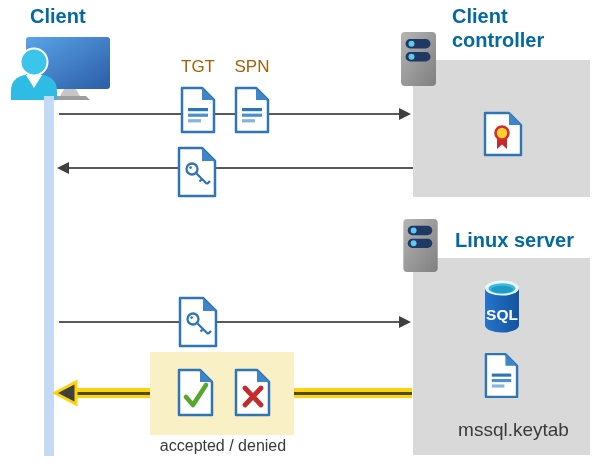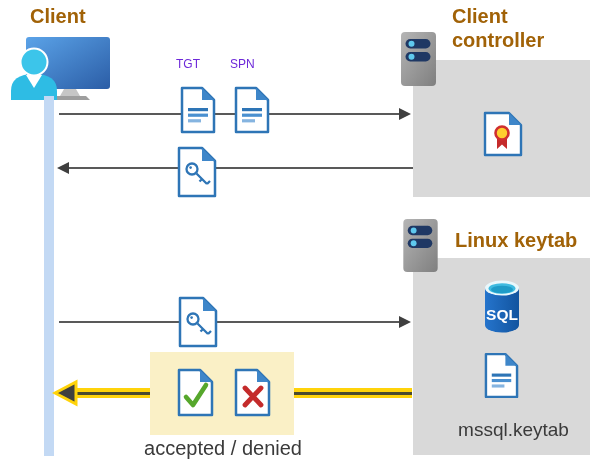--- a/index.html
+++ b/index.html
@@ -1,22 +1,22 @@
 <!DOCTYPE html>
 <html><head>
 <meta charset="utf-8">
 <style>
   html,body{margin:0;padding:0;background:#fff;}
   #canvas{
     position:relative;width:600px;height:468px;background:#ffffff;
     font-family:"Liberation Sans", sans-serif;overflow:hidden;
   }
   .abs{position:absolute;}
-  .heading{font-weight:700;color:#a16207;font-size:20px;line-height:24px;}
-  .msg-label{font-size:12px;color:#6d28d9;width:44px;}
+  .heading{font-weight:700;color:#0369a1;font-size:20px;line-height:24px;}
+  .msg-label{font-size:17px;color:#a16207;text-align:center;width:44px;}
   .sub-label{color:#3a3a3a;text-align:center;}
   .panel{background:#D9D9D9;}
   .lifeline{background:#C3D9F4;}
   .hline{height:2px;background:#595959;}
   .arrow-right{width:0;height:0;border-top:6px solid transparent;border-bottom:6px solid transparent;border-left:12px solid #3f3f3f;}
   .arrow-left{width:0;height:0;border-top:6px solid transparent;border-bottom:6px solid transparent;border-right:12px solid #3f3f3f;}
   .yellow-shaft{
     height:10px;
     background:linear-gradient(180deg,#FFD30A 0,#FFD30A 3.5px,#4a4a2e 3.5px,#4a4a2e 6.5px,#FFD30A 6.5px,#FFD30A 10px);
   }
@@ -130,21 +130,21 @@
           <stop offset="1" stop-color="#7F7F7F"></stop>
       </linearGradient>
     </defs>
     <rect x="1" y="1" width="35" height="54" rx="4" fill="url(#srvg2)"></rect>
     <rect x="5.5" y="8" width="25" height="9.5" rx="4.75" fill="#1F3864"></rect>
     <circle cx="11.5" cy="12.75" r="3" fill="#5FC9EE"></circle>
     <rect x="5.5" y="21" width="25" height="9.5" rx="4.75" fill="#1F3864"></rect>
     <circle cx="11.5" cy="25.75" r="3" fill="#5FC9EE"></circle>
   </svg>
 
-  <div class="abs heading" style="left:455px;top:228px;white-space:nowrap;">Linux keytab</div>
+  <div class="abs heading" style="left:455px;top:228px;white-space:nowrap;">Linux server</div>
 
   <svg class="abs" style="left:483px;top:280px;" width="38" height="54" viewBox="0 0 38 54">
     <defs>
       <linearGradient id="sqlg" x1="0" y1="0" x2="1" y2="0">
         <stop offset="0" stop-color="#2574CC"></stop>
           <stop offset="1" stop-color="#12549F"></stop>
       </linearGradient>
     </defs>
     <path d="M2,8 L2,45 A17,7.5 0 0 0 36,45 L36,8 Z" fill="url(#sqlg)"></path>
     <ellipse cx="19" cy="8" rx="17" ry="7.5" fill="#E9F8FC"></ellipse>
@@ -170,15 +170,15 @@
     <path d="M23,2 L35,14 L23,14 Z" fill="#3E86C9"></path>
     <path d="M9,29 L16,37 L29,17" fill="none" stroke="#56A72C" stroke-width="4.6" stroke-linecap="round" stroke-linejoin="round"></path>
   </svg>
 
   <svg class="abs" style="left:234px;top:368px;" width="37" height="49" viewBox="0 0 37 49">
     <path d="M2,2 H23 L35,14 V47 H2 Z" fill="#fff" stroke="#2E75B6" stroke-width="2.5" stroke-linejoin="round"></path>
     <path d="M23,2 L35,14 L23,14 Z" fill="#3E86C9"></path>
     <path d="M11,20 L27,37 M27,20 L11,37" fill="none" stroke="#C42B2B" stroke-width="4.8" stroke-linecap="round"></path>
   </svg>
 
-  <div class="abs sub-label" style="left:133px;top:437px;width:180px;font-size:20px;">accepted / denied</div>
+  <div class="abs sub-label" style="left:133px;top:437px;width:180px;font-size:16px;">accepted / denied</div>
 
 </div>
 
 </body></html>

